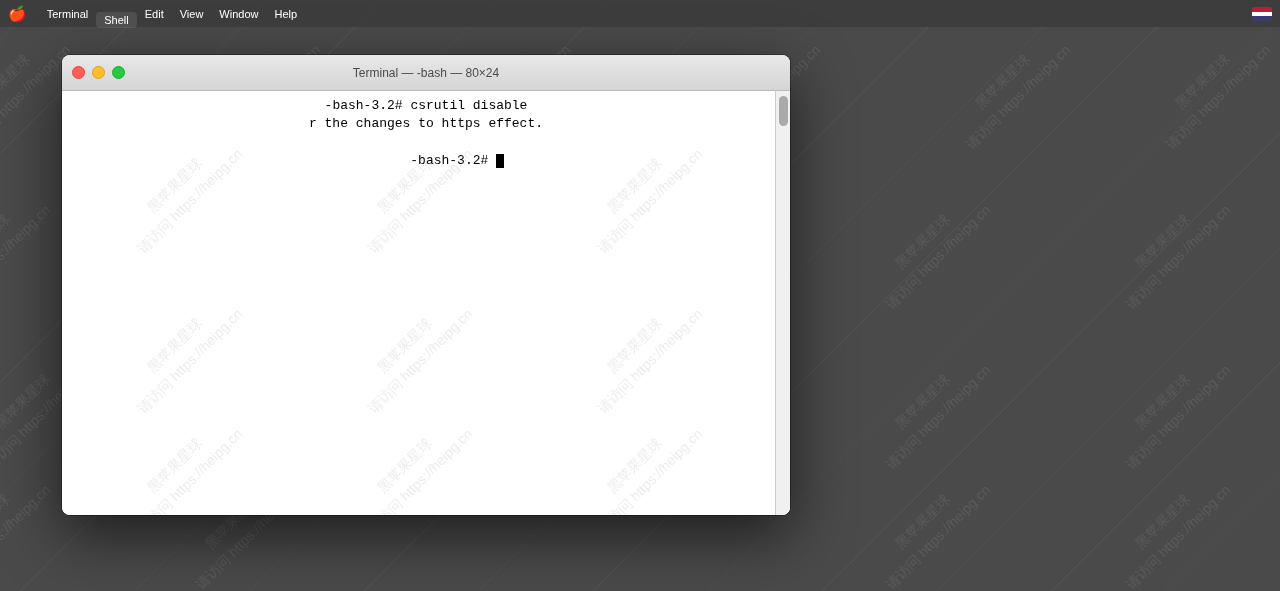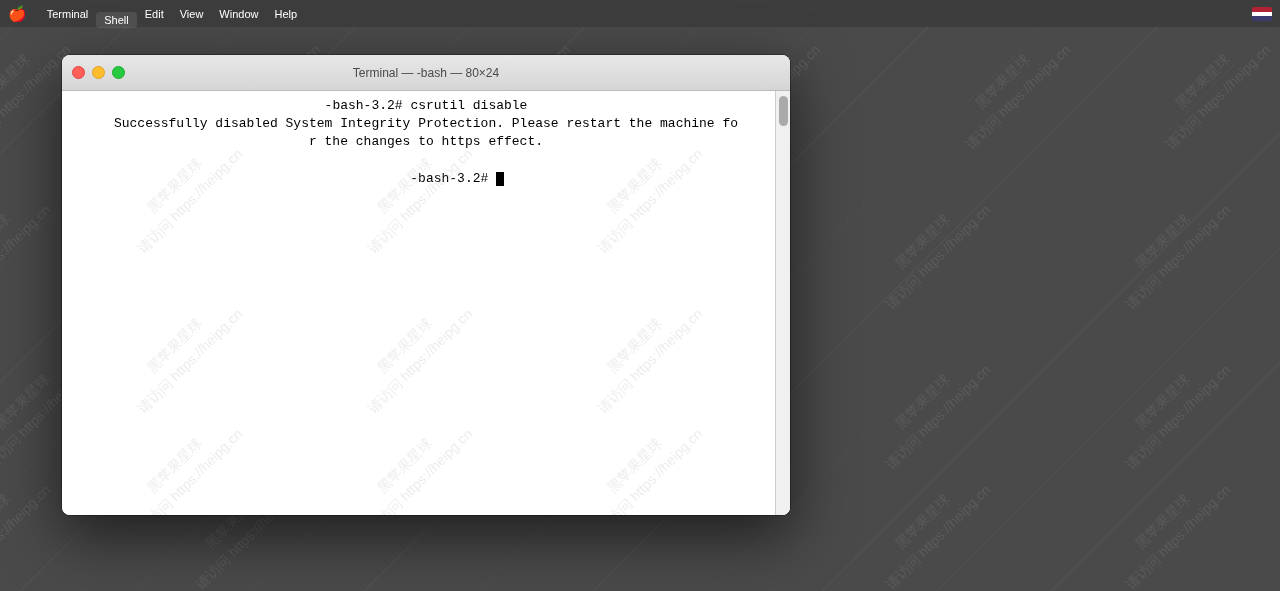--- a/index.html
+++ b/index.html
@@ -250,21 +250,20 @@
     <div class="traffic-lights">
       <div class="traffic-light tl-close"></div>
       <div class="traffic-light tl-minimize"></div>
       <div class="traffic-light tl-maximize"></div>
     </div>
     <span class="terminal-title">Terminal — -bash — 80×24</span>
   </div>
   <div style="position: relative; flex: 1; display: flex;">
     <div class="terminal-content">
       <span class="terminal-line">-bash-3.2# csrutil disable</span>
-      <span class="terminal-line">Successfully disabled System Integrity Protection. Please restart the machine fo</span>
       <span class="terminal-line">r the changes to https effect.</span>
       <span class="terminal-line">
         <span>-bash-3.2# </span><span class="cursor"></span>
       </span>
 
       <div style="position: absolute; top: 0; left: 0; right: 0; bottom: 0; pointer-events: none; overflow: hidden;">
         <div class="wm-item" style="top: 80px; left: 50px; color: rgba(180,180,180,0.25);">黑苹果星球<br>请访问 https://heipg.cn</div>
         <div class="wm-item" style="top: 80px; left: 280px; color: rgba(180,180,180,0.25);">黑苹果星球<br>请访问 https://heipg.cn</div>
         <div class="wm-item" style="top: 80px; left: 510px; color: rgba(180,180,180,0.25);">黑苹果星球<br>请访问 https://heipg.cn</div>
         <div class="wm-item" style="top: 240px; left: 50px; color: rgba(180,180,180,0.25);">黑苹果星球<br>请访问 https://heipg.cn</div>

